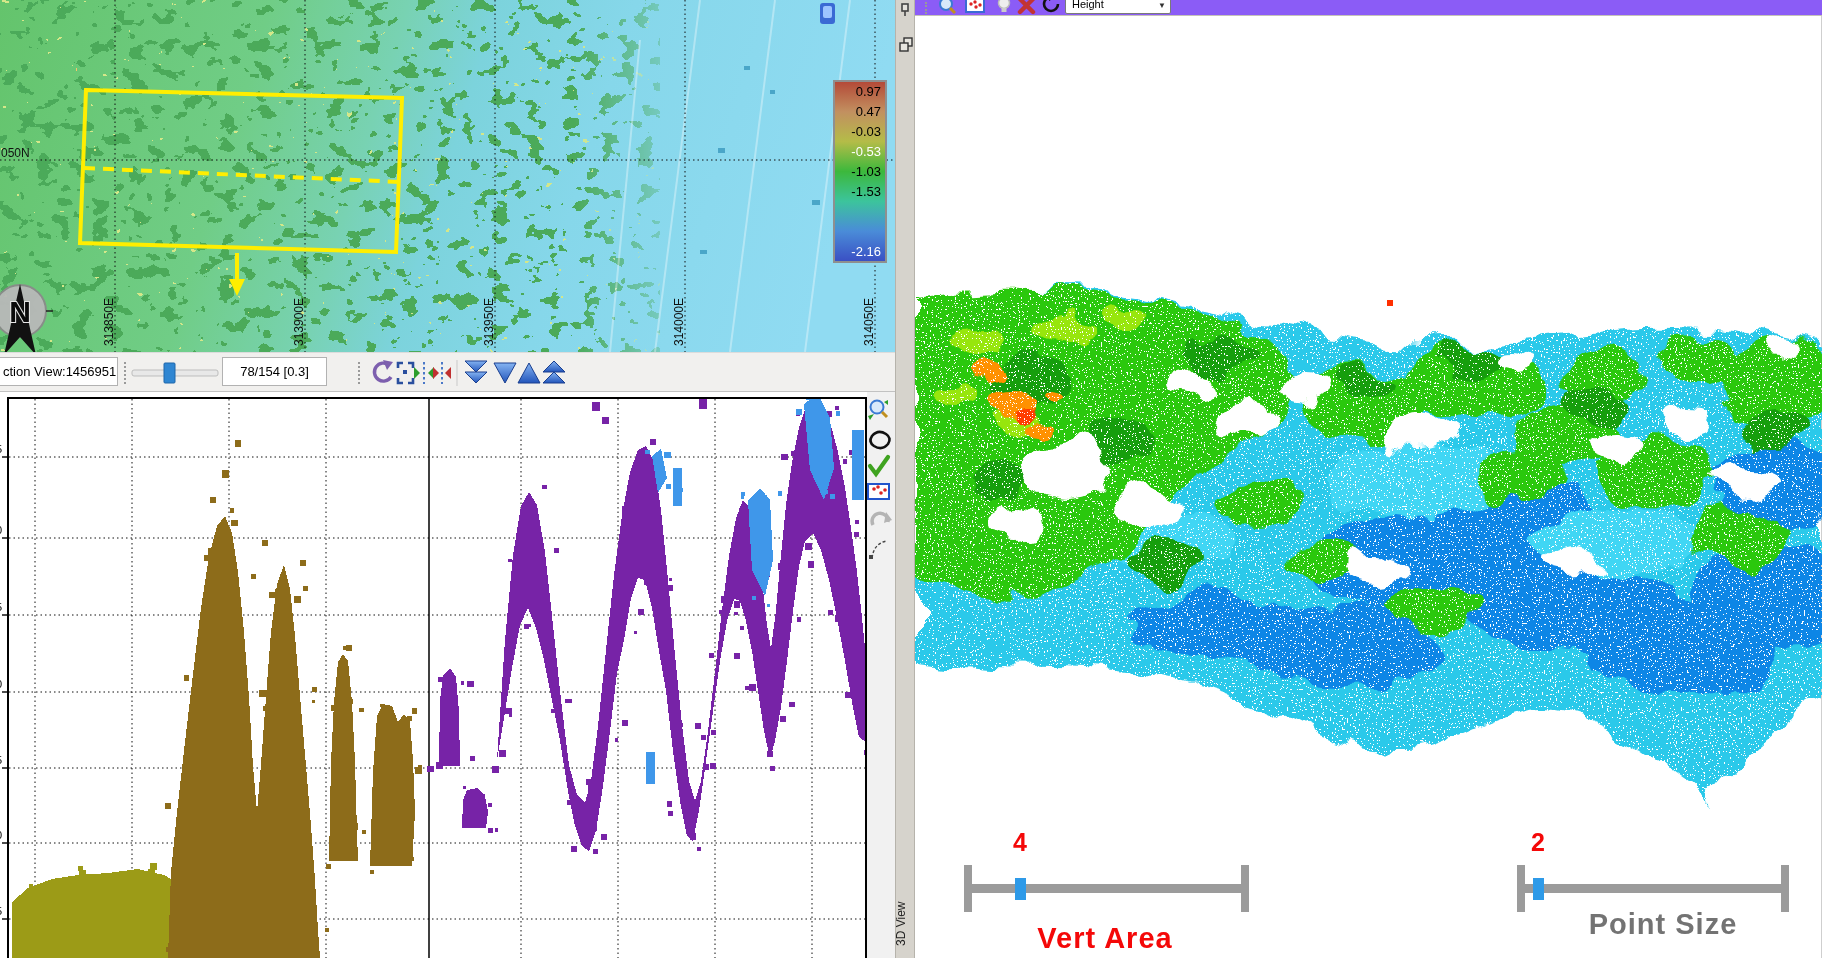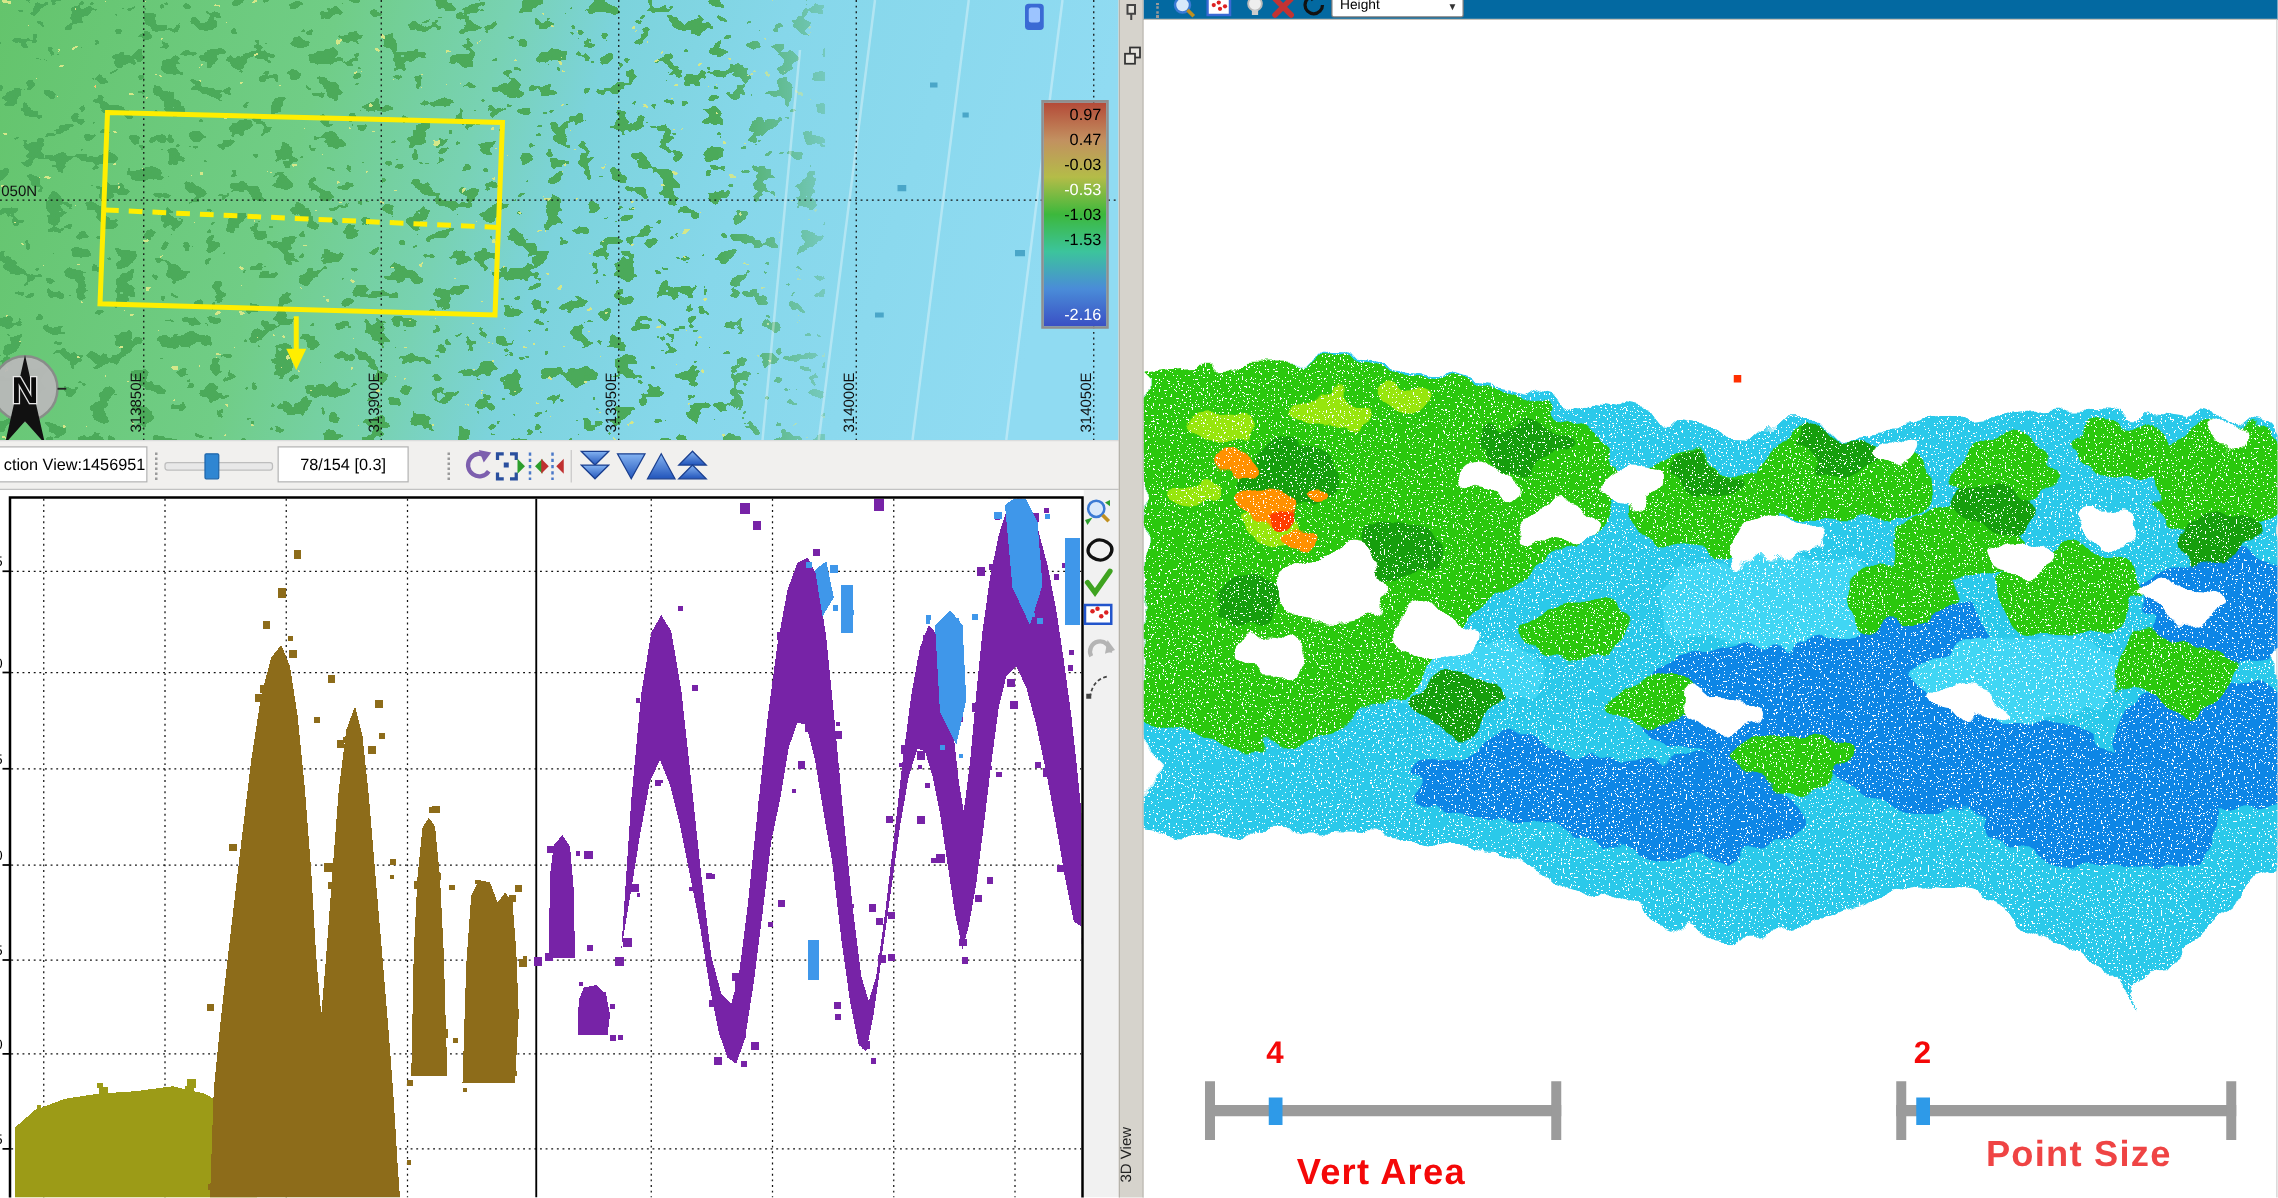--- a/index.html
+++ b/index.html
@@ -19,21 +19,21 @@
   .grip{position:absolute;top:9px;height:22px;width:0;border-left:2px dotted #9a9a9a;}
   
   #profile-panel{left:0;top:392px;width:895px;height:566px;background:#fff;}
   
   #dock-strip{left:895px;top:0;width:20px;height:958px;background:#d6d3cc;
     border-left:1px solid #b6b3ab;border-right:1px solid #b6b3ab;box-sizing:border-box;}
   #dock-title{left:894px;top:946px;transform:rotate(-90deg);transform-origin:0 0;
     width:70px;font-size:12px;color:#222;white-space:nowrap;}
   
   #view3d{left:915px;top:0;width:907px;height:958px;background:#fff;border-right:1px solid #cfcfcf;box-sizing:border-box;}
-  #v3d-toolbar{left:0;top:0;width:907px;height:15px;background:#0369a1;
+  #v3d-toolbar{left:0;top:0;width:907px;height:15px;background:#8b5cf6;
     border-bottom:1px solid #c6c2ba;overflow:hidden;}
   #height-combo{position:absolute;left:150px;top:-7px;width:106px;height:21px;background:#fff;
     border:1px solid #7a7a7a;border-radius:2px;font-size:11px;box-sizing:border-box;
     display:flex;align-items:flex-end;padding:0 4px 3px 6px;}
   #height-combo .arrow{margin-left:auto;font-size:8px;color:#333;}
   .slider-cap{position:absolute;width:8px;height:47px;background:#9b9b9b;top:865px;}
   .slider-track{position:absolute;height:9px;background:#9b9b9b;top:884px;}
   .slider-handle{position:absolute;width:11px;height:22px;top:878px;background:#2e9ae8;}
   .red-label{position:absolute;color:#f40808;font-weight:700;text-align:center;}
   .val-label{font-size:25px;}
@@ -665,14 +665,14 @@
   <div class="slider-cap" style="left:326px;"></div>
   <div class="slider-handle" style="left: 100px; background: rgb(46, 154, 232);"></div>
   <div class="red-label val-label" style="left: 90px; top: 828px; width: 30px; color: rgb(244, 8, 8);">4</div>
   <div class="red-label name-label" style="left: 105px; top: 922px; width: 170px; color: rgb(244, 8, 8);">Vert Area</div>
 
   <div class="slider-cap" style="left:602px;"></div>
   <div class="slider-track" style="left:602px;width:272px;"></div>
   <div class="slider-cap" style="left:866px;"></div>
   <div class="slider-handle" style="left: 618px; background: rgb(46, 154, 232);"></div>
   <div class="red-label val-label" style="left: 608px; top: 828px; width: 30px; color: rgb(244, 8, 8);">2</div>
-  <div class="red-label name-label" style="left: 658px; top: 908px; width: 180px; color: #ef4444;">Point Size</div>
+  <div class="red-label name-label" style="left: 658px; top: 908px; width: 180px; color: #737373;">Point Size</div>
 </div>
 
 </body></html>

